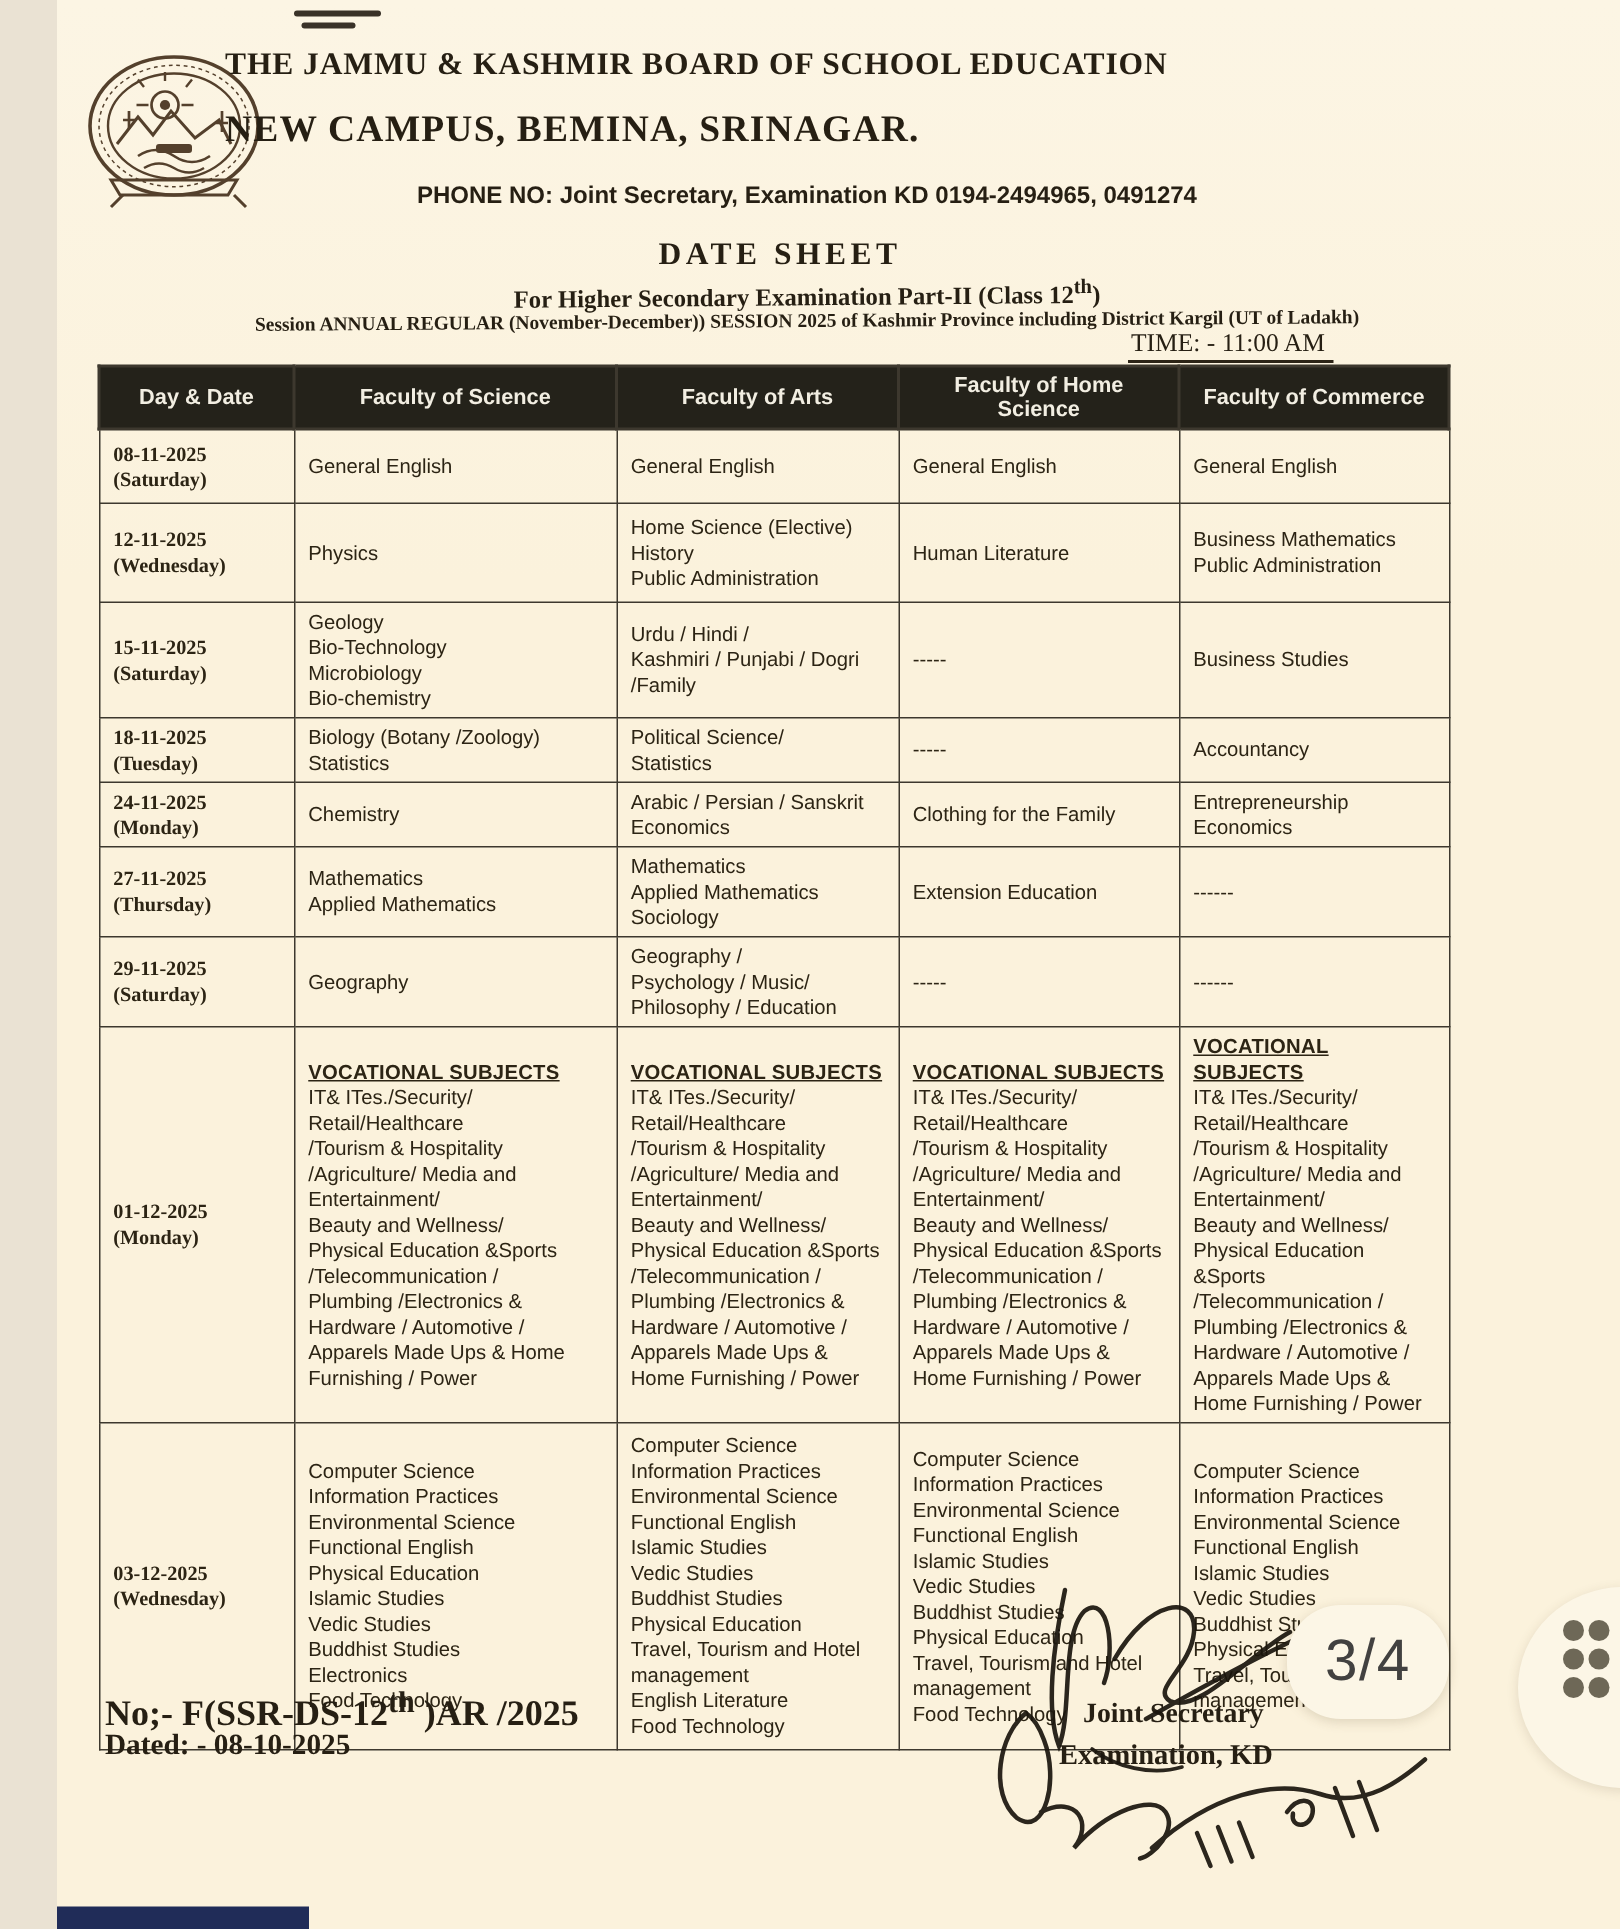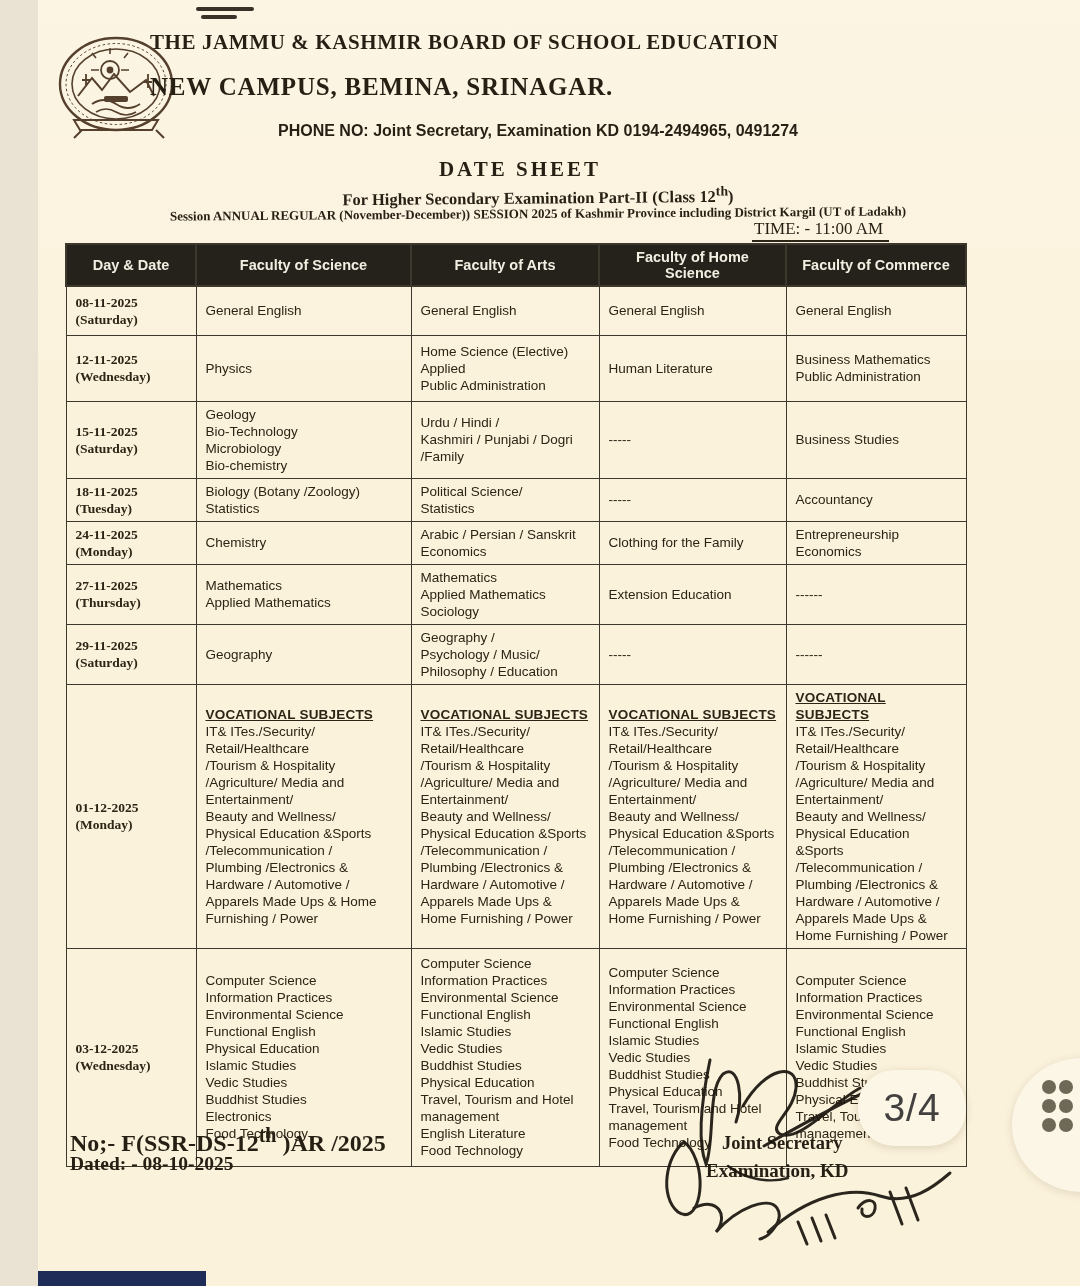--- a/index.html
+++ b/index.html
@@ -141,21 +141,21 @@
         <tr>
           <td class="date-cell">
             <div>12-11-2025</div>
             <div>(Wednesday)</div>
           </td>
           <td>
             <div>Physics</div>
           </td>
           <td>
             <div>Home Science (Elective)</div>
-            <div>Applied</div>
+            <div>History</div>
             <div>Public Administration</div>
           </td>
           <td>
             <div>Human Literature</div>
           </td>
           <td>
             <div>Business Mathematics</div>
             <div>Public Administration</div>
           </td>
         </tr>

